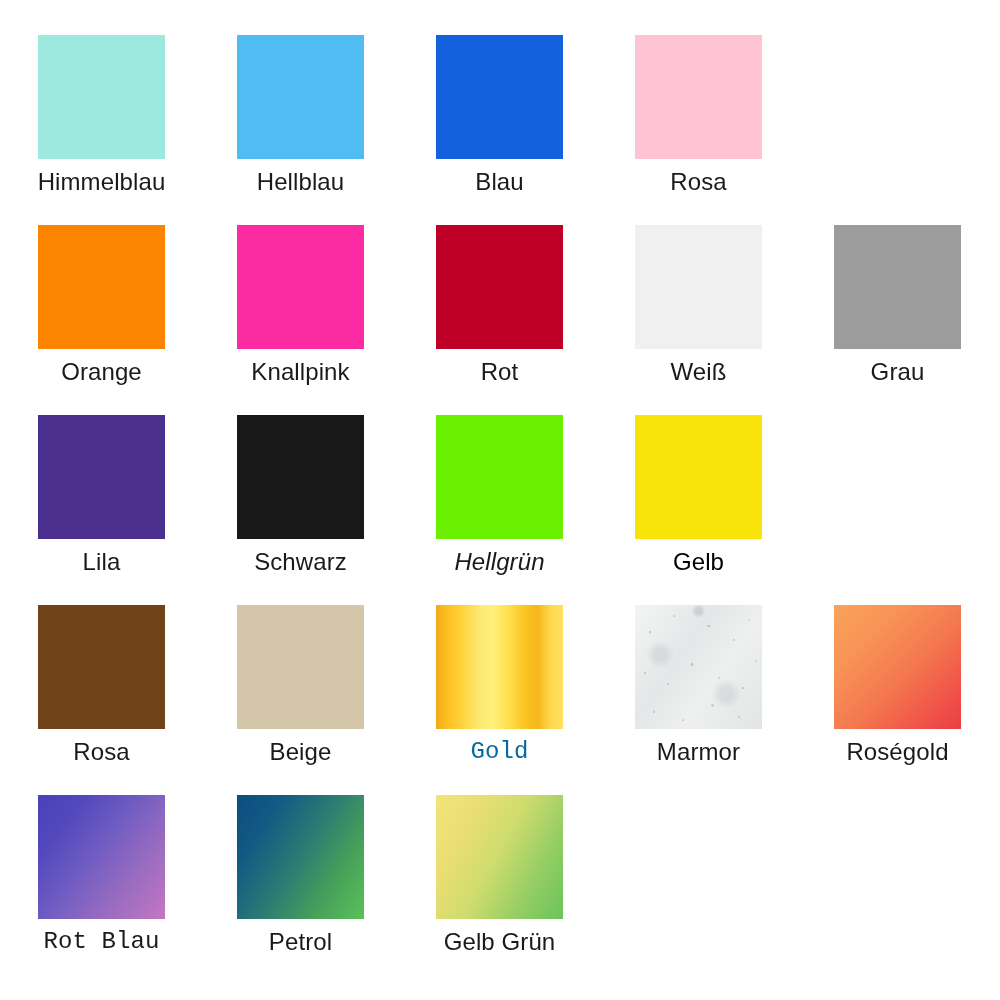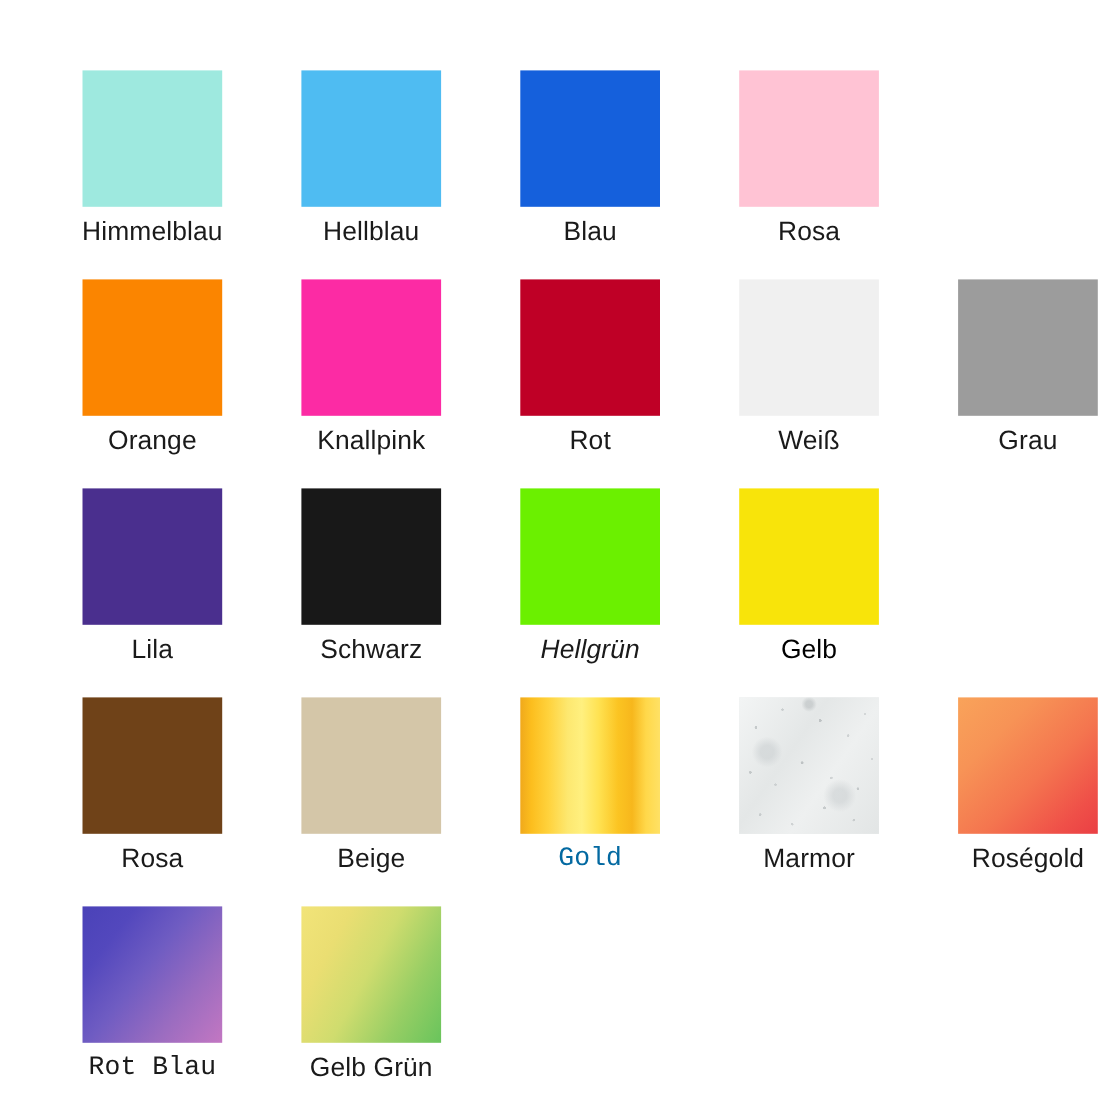--- a/index.html
+++ b/index.html
@@ -21,24 +21,23 @@
     width: 1000px;
     height: 1000px;
     box-sizing: border-box;
     padding: 35px 0 0 0;
   }
 
   .swatch-row {
     display: flex;
     flex-direction: row;
     justify-content: flex-start;
-    align-items: flex-end;
+    align-items: flex-start;
     height: 190px;
     padding-left: 38px;
-    margin-left: 37px;
   }
 
   .swatch-cell {
     width: 127px;
     margin-right: 72px;
     display: flex;
     flex-direction: column;
     align-items: center;
   }
 
@@ -226,18 +225,22 @@
       <span class="swatch-label" style="color: rgb(26, 26, 26);">Roségold</span>
     </div>
   </div>
 
   <div class="swatch-row">
     <div class="swatch-cell">
       <span class="swatch-chip chip-rotblau"></span>
       <span class="swatch-label" style="color: rgb(26, 26, 26); font-family: Liberation Mono, monospace;">Rot Blau</span>
     </div>
     <div class="swatch-cell">
+      <span class="swatch-chip chip-petrol"></span>
+      <span class="swatch-label" style="color: rgb(26, 26, 26);">Petrol</span>
+    </div>
+    <div class="swatch-cell">
       <span class="swatch-chip chip-gelbgruen"></span>
       <span class="swatch-label" style="color: rgb(26, 26, 26);">Gelb Grün</span>
     </div>
   </div>
 
 </div>
 
 </body></html>

